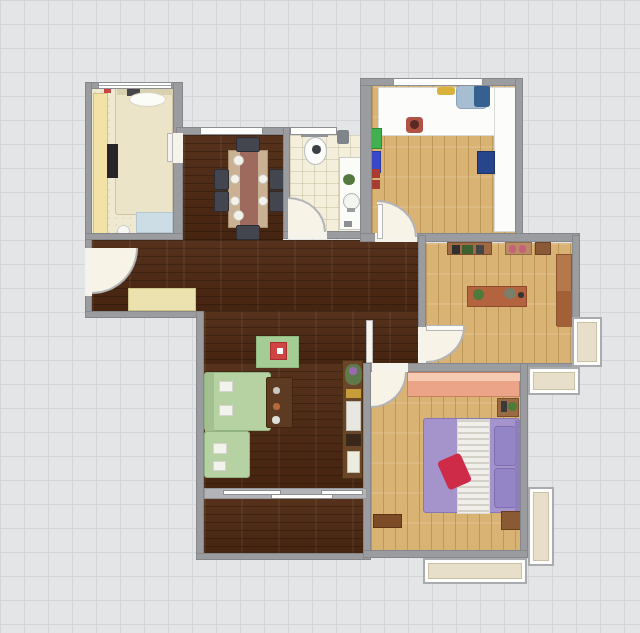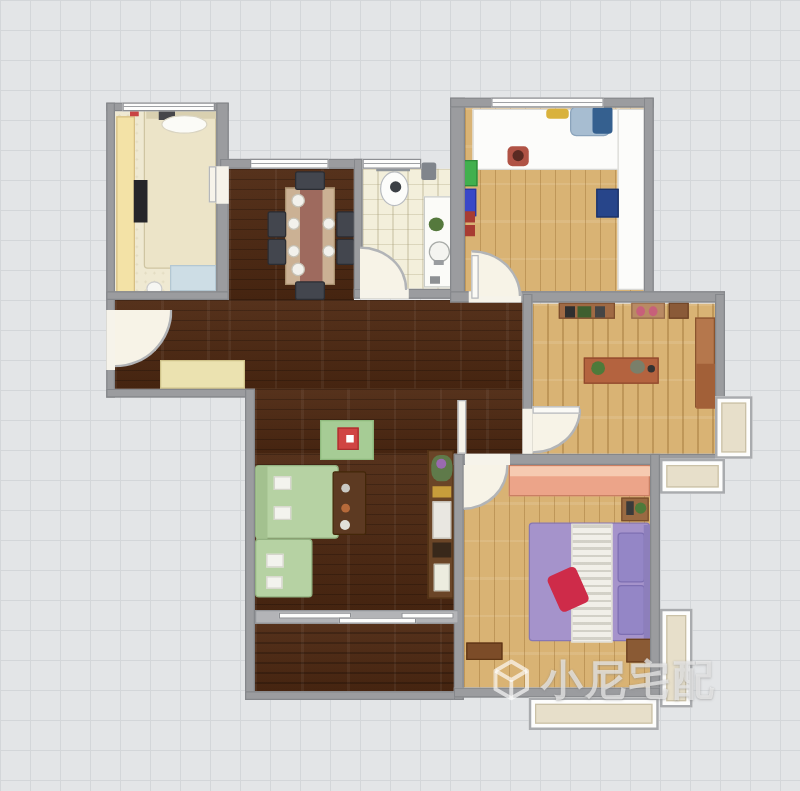--- a/index.html
+++ b/index.html
@@ -233,23 +233,13 @@
       <div class="abs " style="left: 0px; top: 2px; width: 6px; height: 35px; background: rgb(251, 250, 246); border: 1px solid rgb(181, 183, 186);"></div>
     </div>
     <div class="abs door-br" style="left: 426px; top: 327px; width: 39px; height: 36px;">
       <div class="abs " style="left: 0px; top: -2px; width: 38px; height: 6px; background: rgb(251, 250, 246); border: 1px solid rgb(181, 183, 186);"></div>
     </div>
     <div class="abs door-br" style="left: 371px; top: 372px; width: 36px; height: 36px;"></div>
     <div class="abs bay" style="left: 572px; top: 317px; width: 30px; height: 50px;"></div>
     <div class="abs bay" style="left: 528px; top: 367px; width: 52px; height: 28px;"></div>
     <div class="abs bay" style="left: 528px; top: 487px; width: 26px; height: 79px;"></div>
     <div class="abs bay" style="left: 423px; top: 558px; width: 104px; height: 26px;"></div>
-    <div class="watermark">
-    <svg width="42" height="42" viewBox="0 0 40 40">
-      <g fill="none" stroke="rgba(255,255,255,0.65)" stroke-width="3" stroke-linejoin="round">
-        <path d="M8 12 L20 5 L32 12 L32 26 L20 33 L8 26 Z"></path>
-        <path d="M8 12 L20 19 L32 12"></path>
-        <path d="M20 19 L20 33"></path>
-      </g>
-    </svg>
-    <span class="watermark-text">小尼宅配</span>
-  </div>
 </div>
 
 </body></html>

